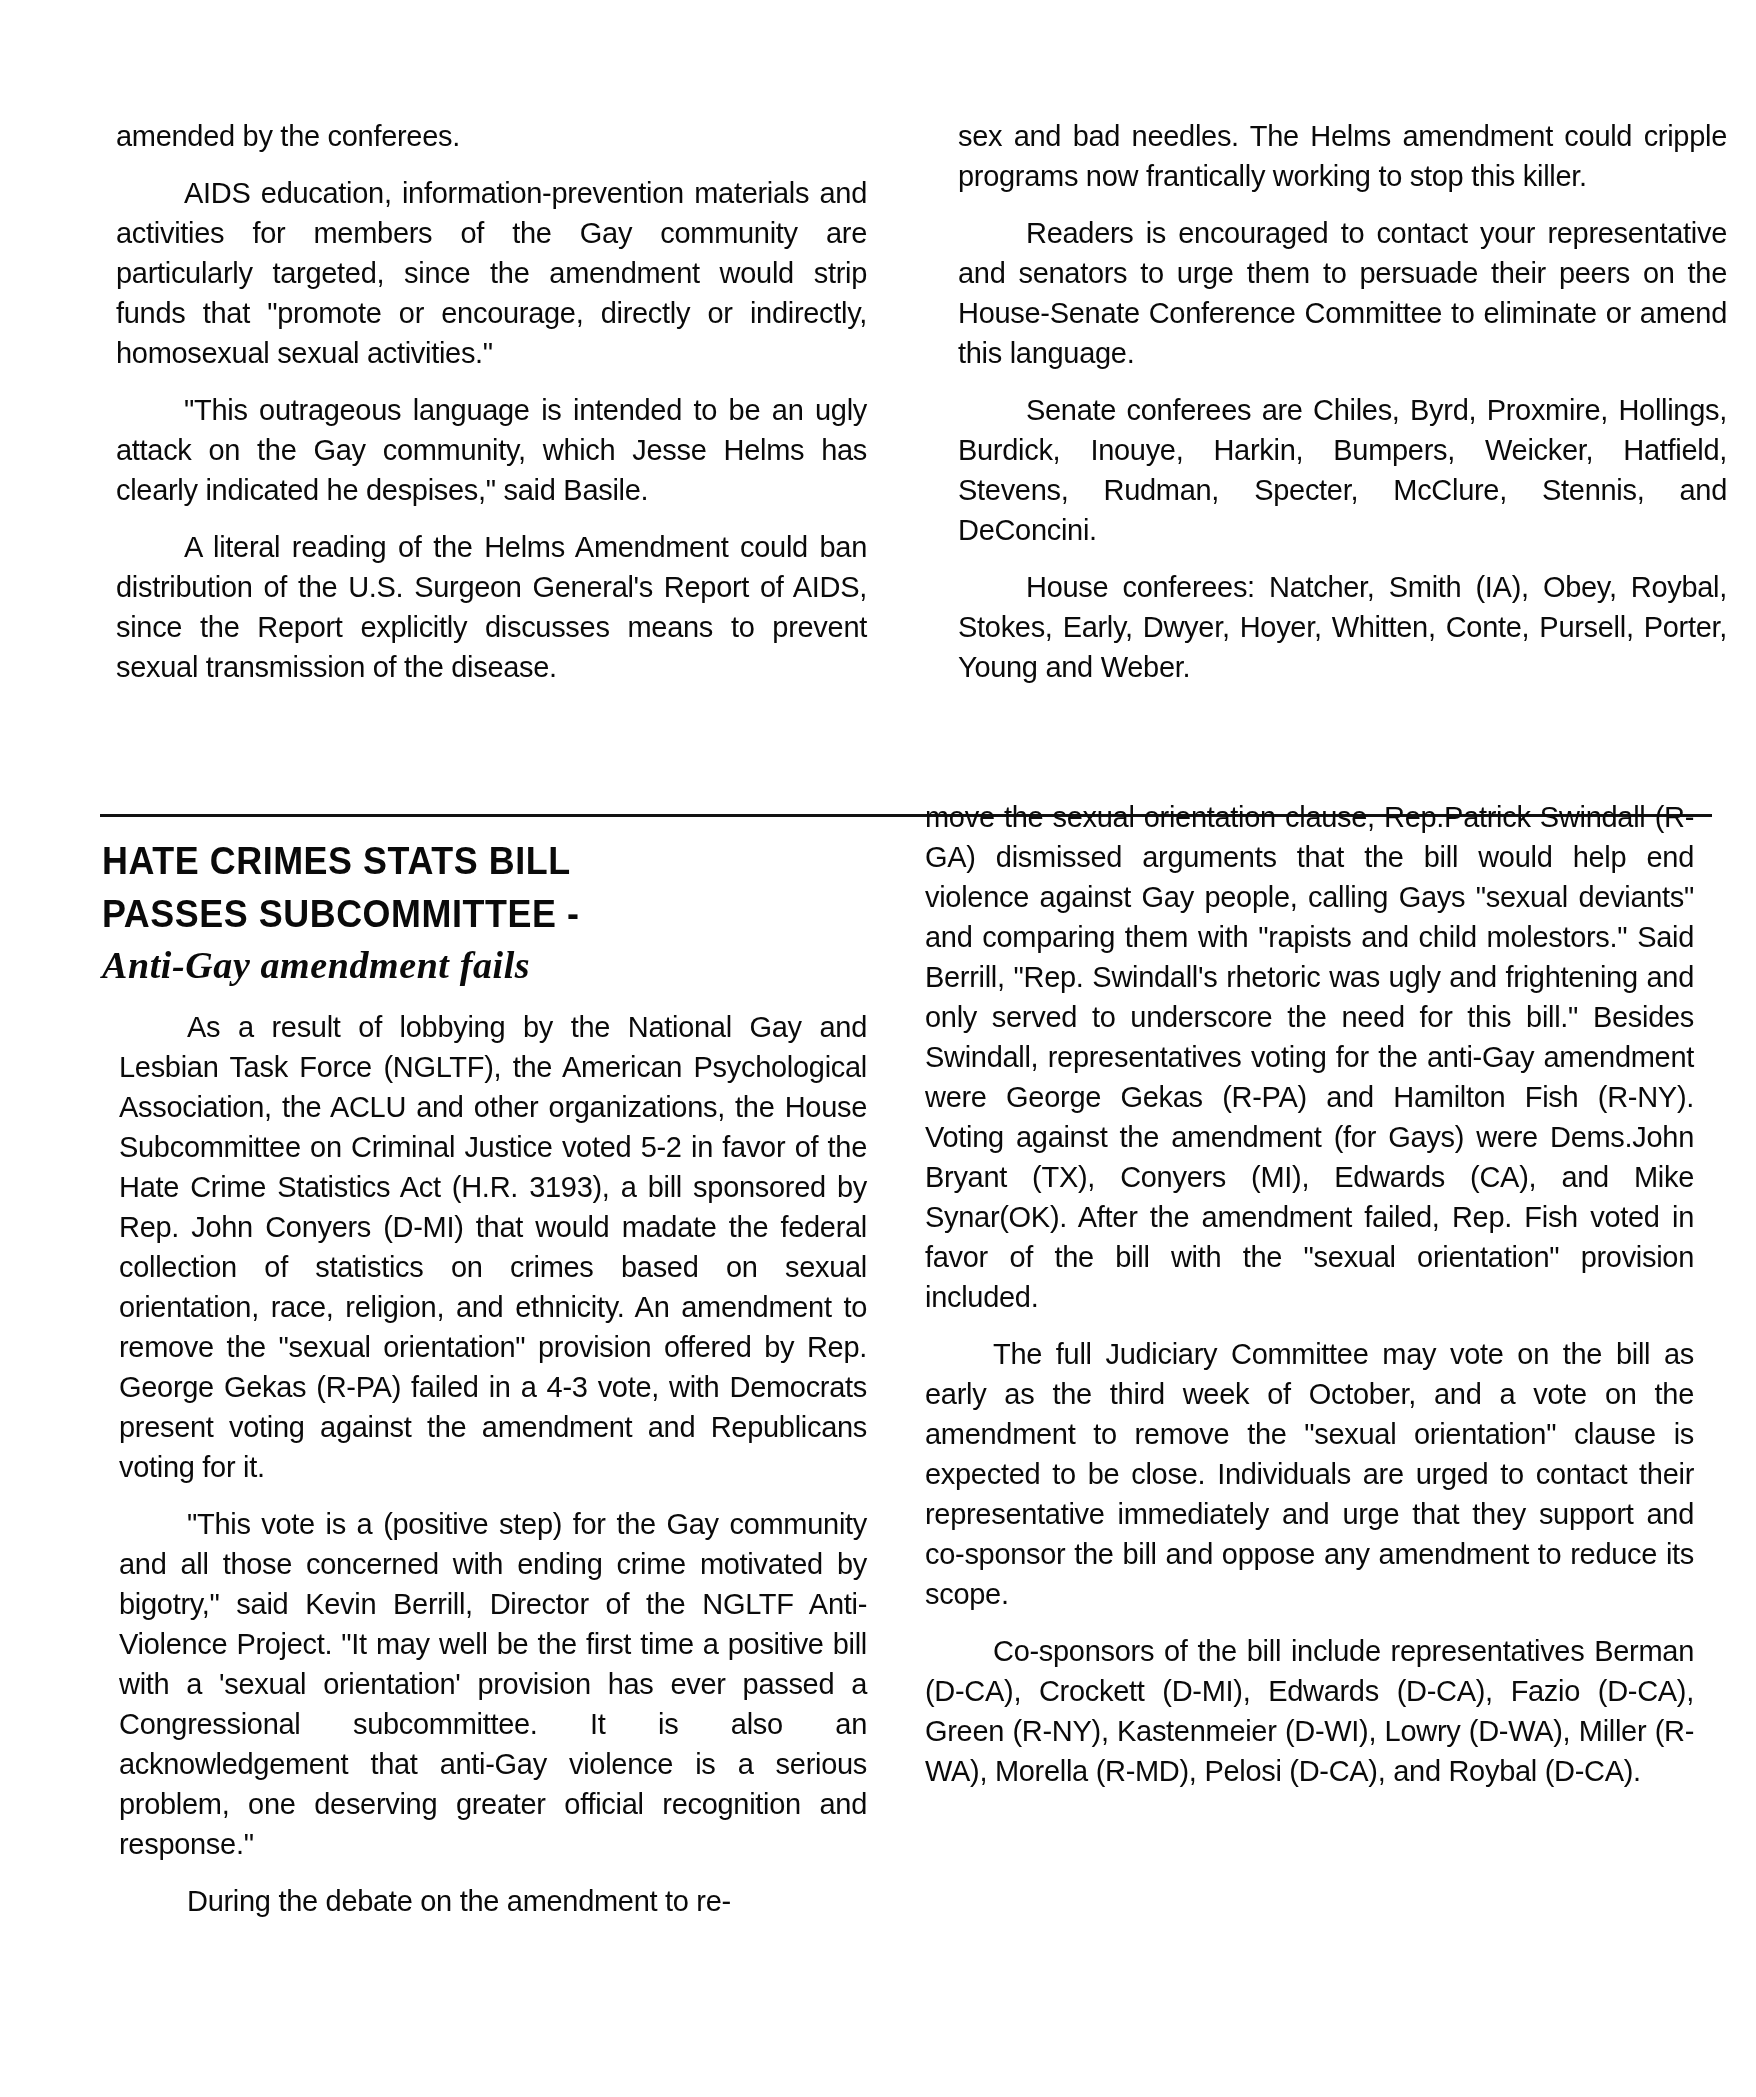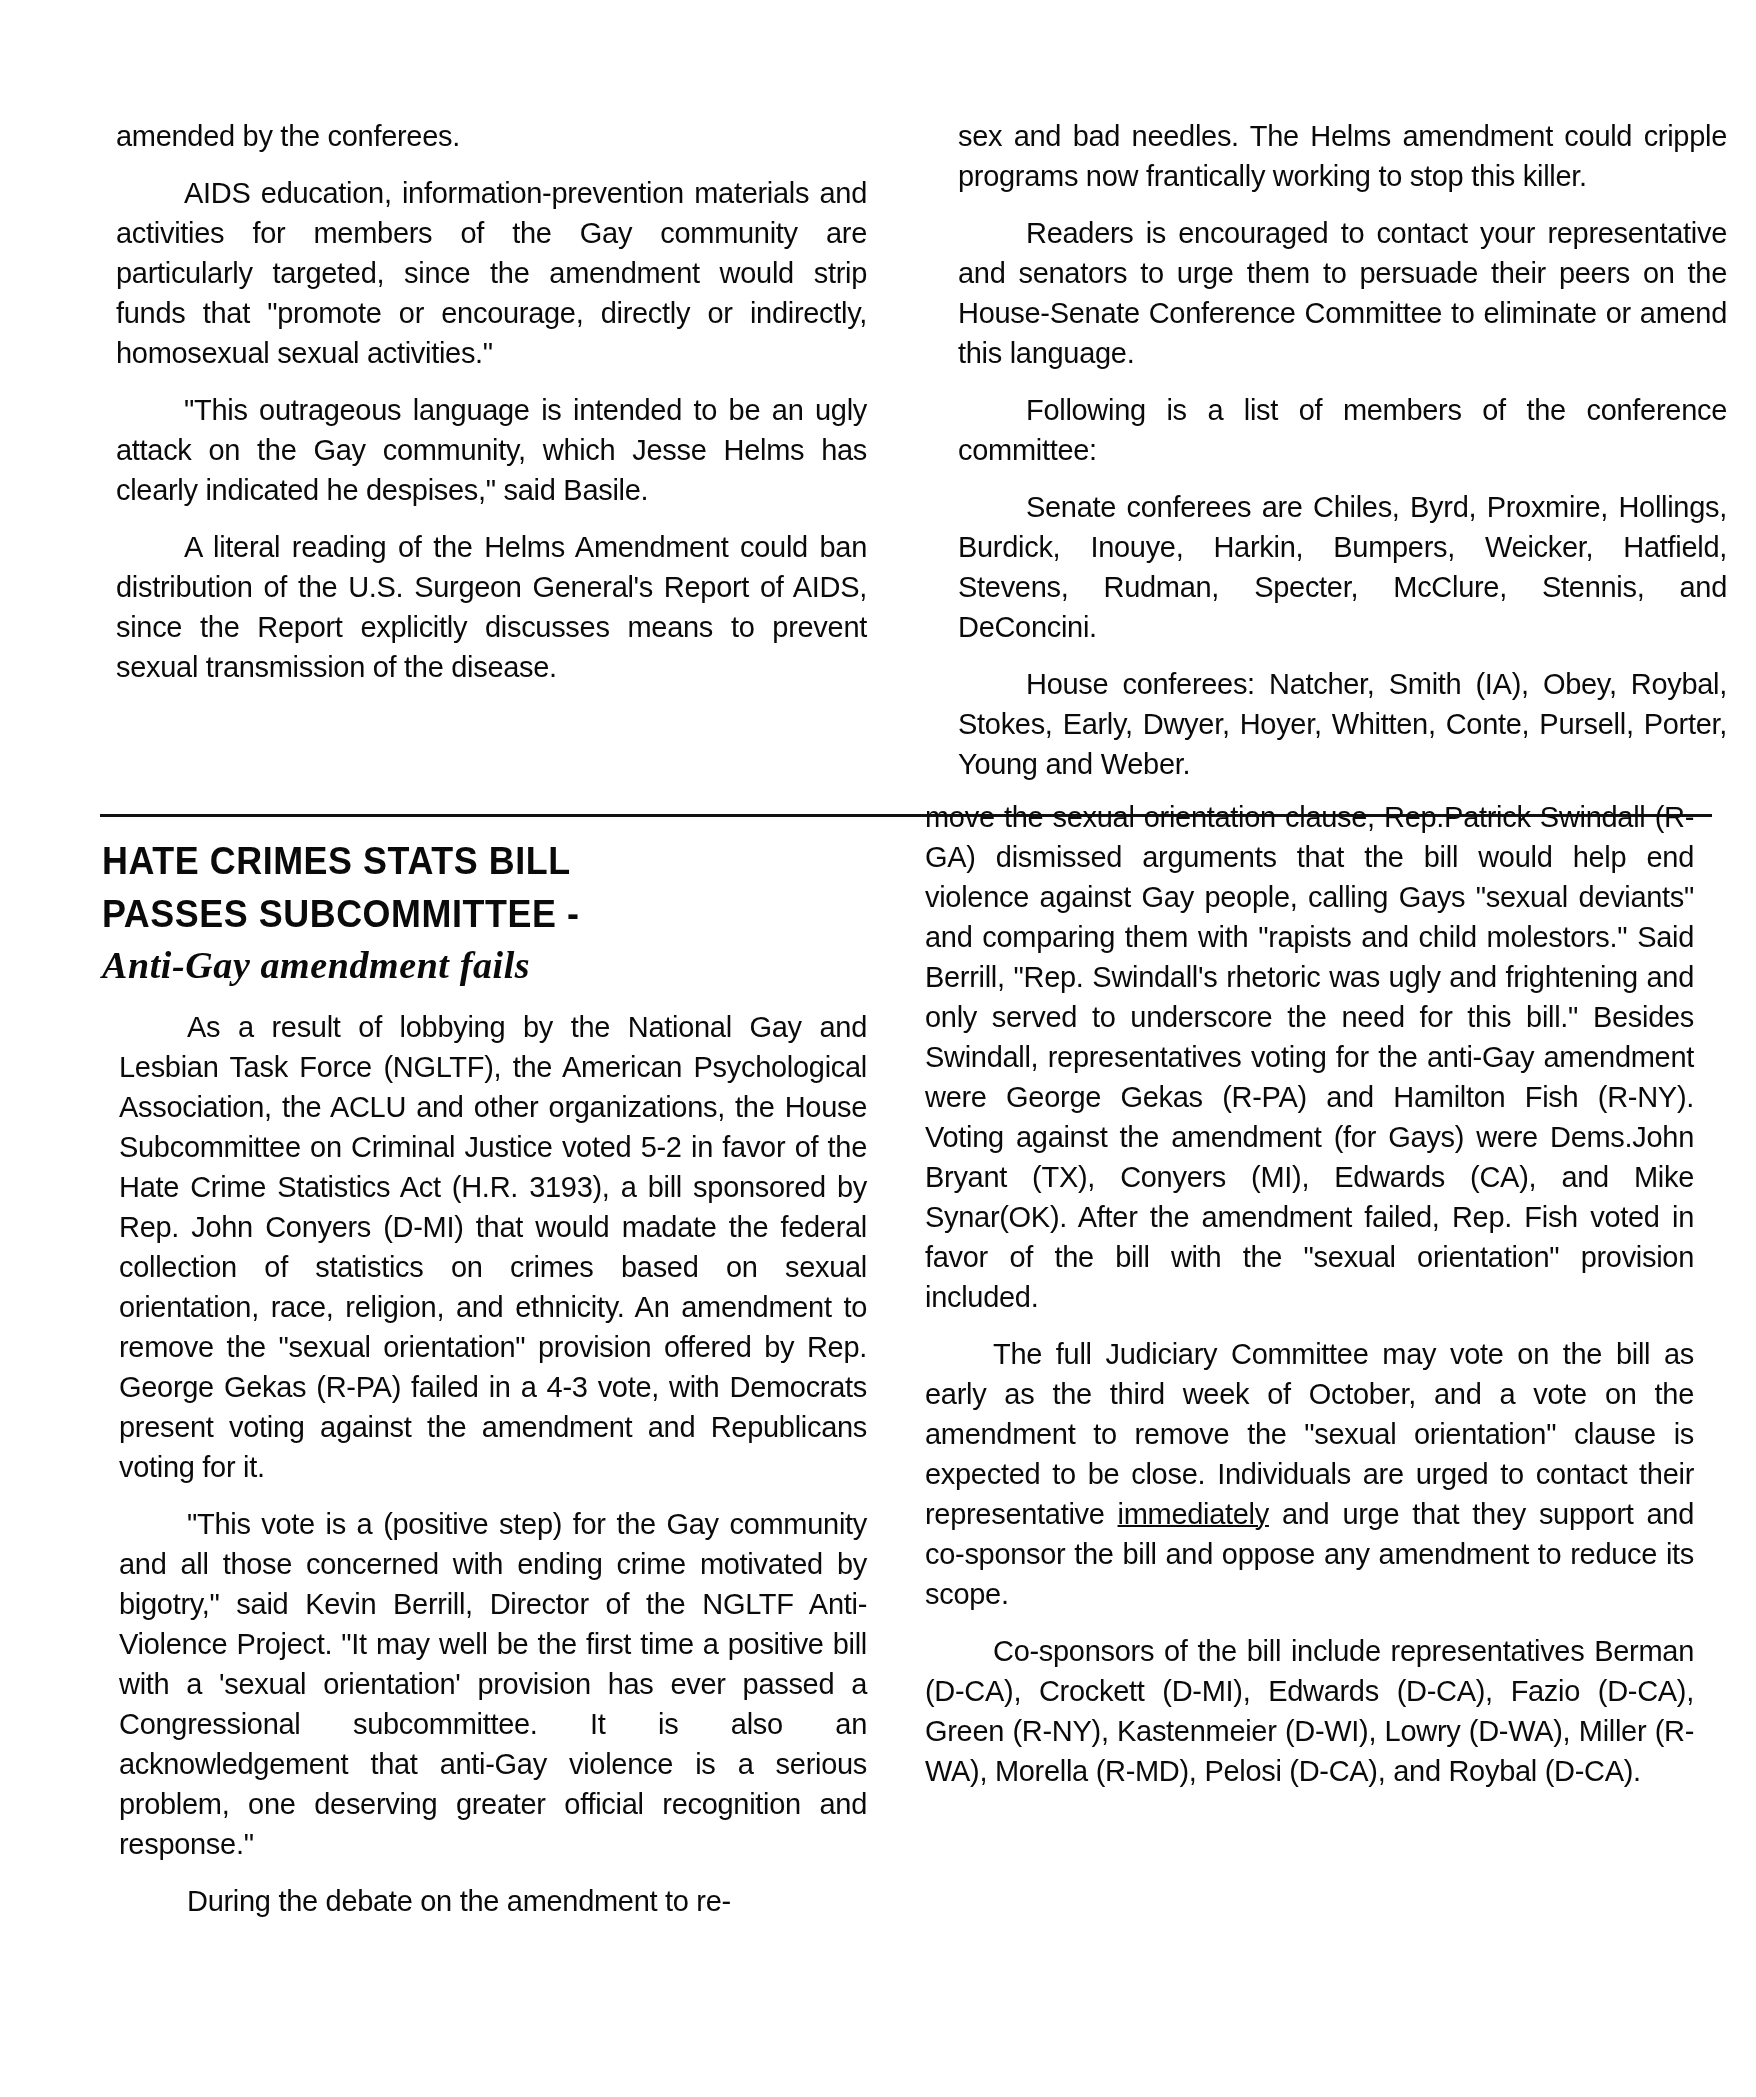--- a/index.html
+++ b/index.html
@@ -38,36 +38,35 @@
   }
   .subhead {
     font-family: "Liberation Serif", serif;
     font-weight: bold;
     font-size: 38px;
     line-height: 50px;
     margin: 0 0 2.5px 0;
     letter-spacing: 0.6px;
     font-style: italic;
   }
-  .ul { text-decoration: underline; text-decoration-thickness: 1.8px; }
+  .ul { text-decoration-thickness: 1.8px; }
 </style>
 </head>
 <body>
 
 <div class="col top-left">
   <p>amended by the conferees.</p>
   <p class="indent">AIDS education, information-prevention materials and activities for members of the Gay community are particularly targeted, since the amendment would strip funds that "promote or encourage, directly or indirectly, homosexual sexual activities."</p>
   <p class="indent">"This outrageous language is intended to be an ugly attack on the Gay community, which Jesse Helms has clearly indicated he despises," said Basile.</p>
   <p class="indent">A literal reading of the Helms Amendment could ban distribution of the U.S. Surgeon General's Report of AIDS, since the Report explicitly discusses means to prevent sexual transmission of the disease.</p>
 </div>
 
 <div class="col top-right">
   <p>sex and bad needles. The Helms amendment could cripple programs now frantically working to stop this killer.</p>
   <p class="indent">Readers is encouraged to contact your representative and senators to urge them to persuade their peers on the House-Senate Conference Committee to eliminate or amend this language.</p>
-  <p class="indent">Following is a list of members of the conference committee:</p>
   <p class="indent">Senate conferees are Chiles, Byrd, Proxmire, Hollings, Burdick, Inouye, Harkin, Bumpers, Weicker, Hatfield, Stevens, Rudman, Specter, McClure, Stennis, and DeConcini.</p>
   <p class="indent">House conferees: Natcher, Smith (IA), Obey, Roybal, Stokes, Early, Dwyer, Hoyer, Whitten, Conte, Pursell, Porter, Young and Weber.</p>
 </div>
 
 <div class="rule"></div>
 
 <div class="col bot-left">
   <h1 class="headline">HATE CRIMES STATS BILL</h1>
   <h1 class="headline">PASSES SUBCOMMITTEE -</h1>
   <h2 class="subhead">Anti-Gay amendment fails</h2>

